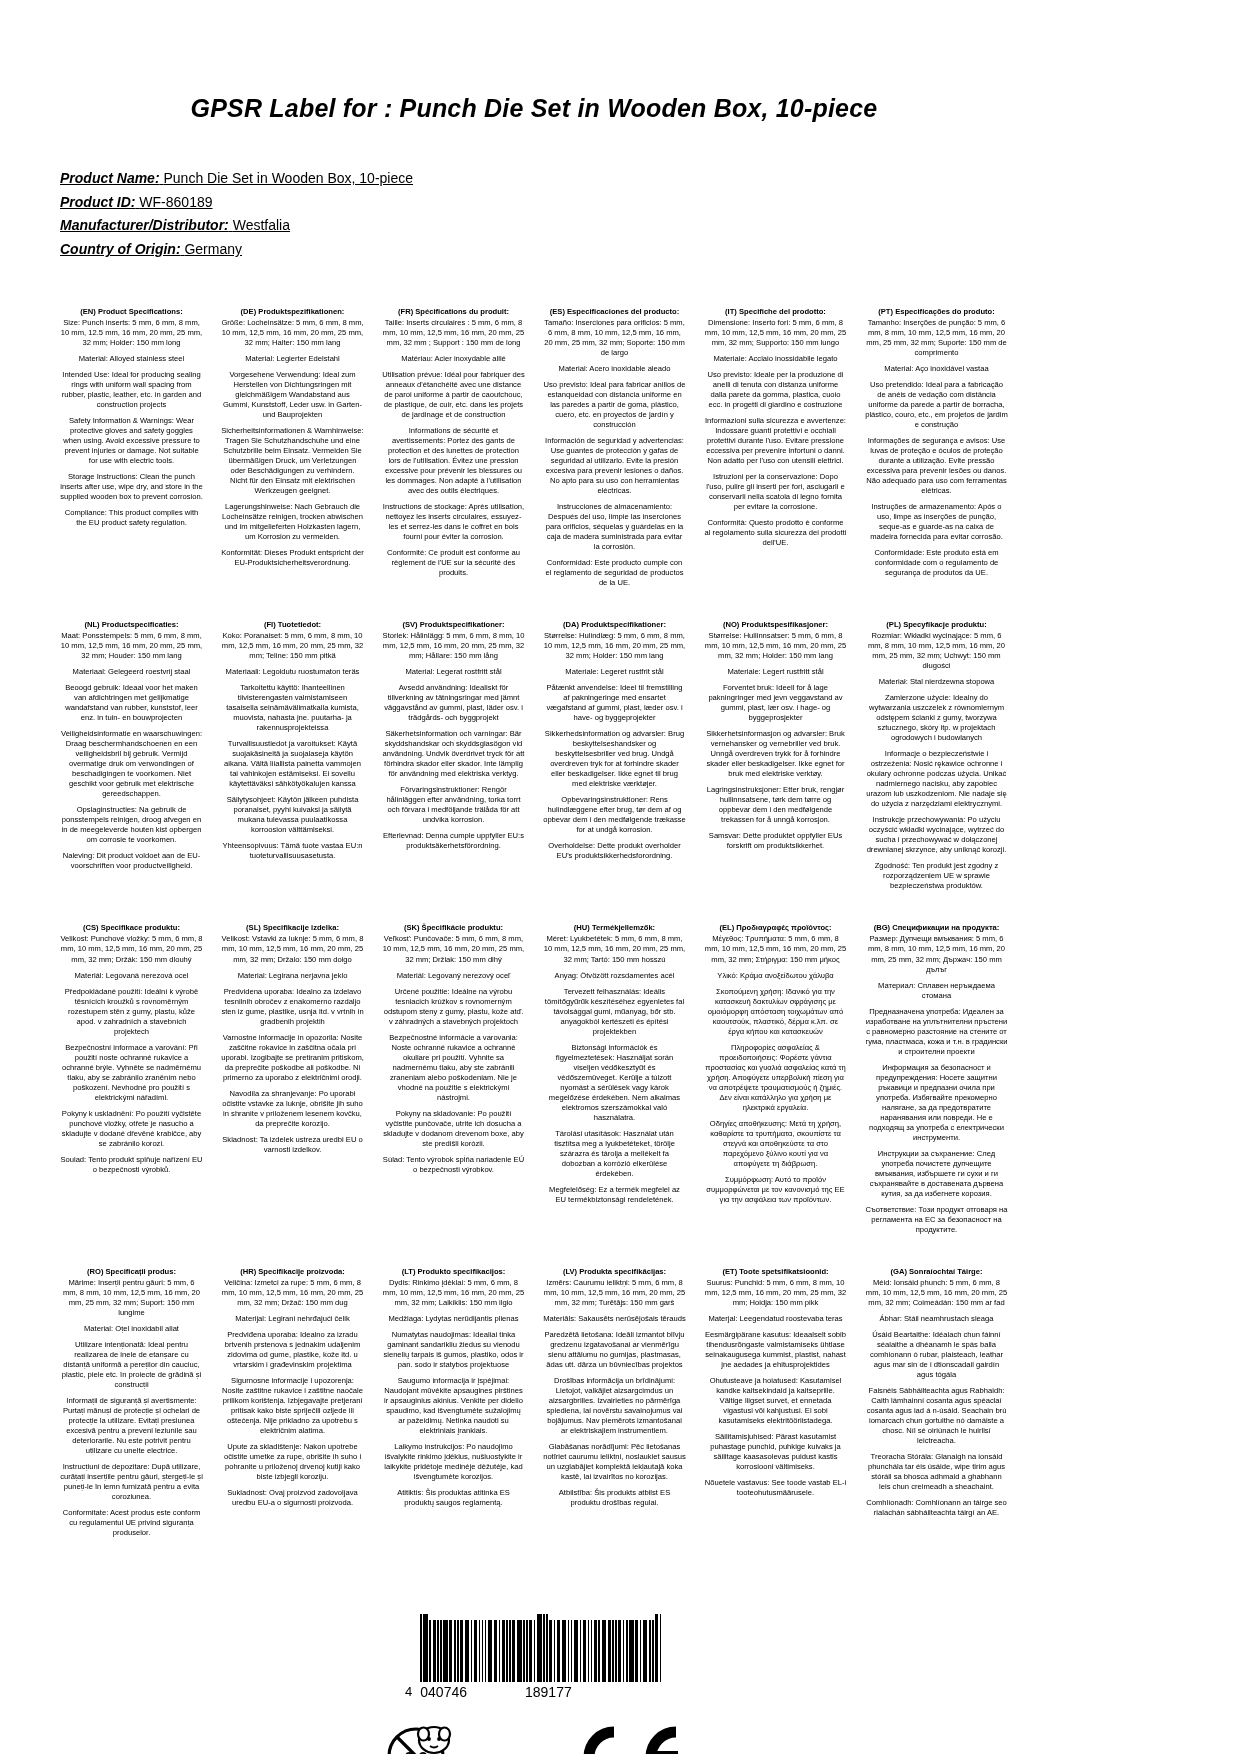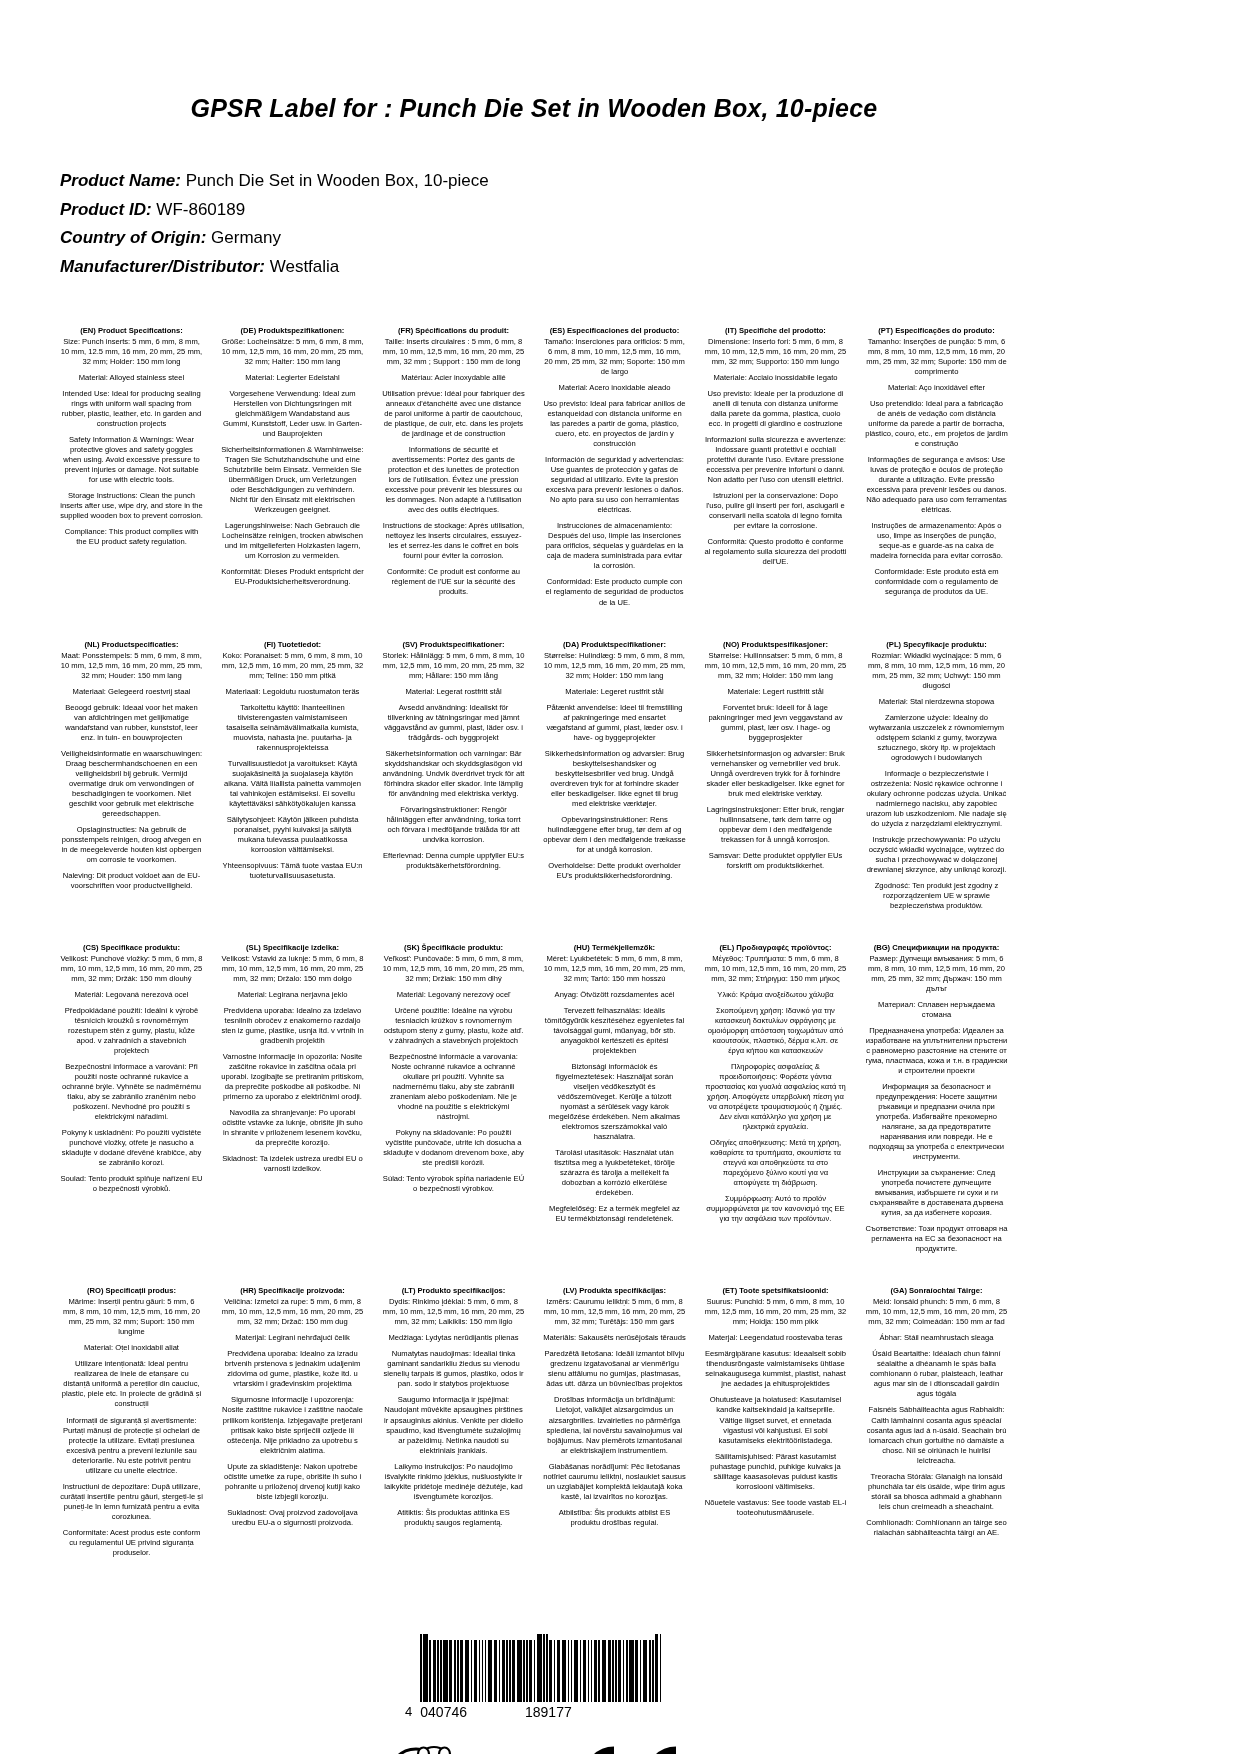--- a/index.html
+++ b/index.html
@@ -24,22 +24,23 @@
   h1.title {
     font-size: 25px;
     font-weight: bold;
     text-align: center;
     margin: 10px 0 44px 0;
     font-style: italic;
     letter-spacing: 0.2px;
   }
   .meta {
     margin: 0 0 46px 0;
-    font-size: 17px;
+    font-size: 14px;
     line-height: 1.62;
+    text-decoration: underline;
   }
   .meta .row { margin-bottom: 1px; }
   .meta .lbl {
     font-weight: bold;
     font-style: italic;
   }
   .meta .val { font-weight: normal; }
 
   .grid {
     display: grid;
@@ -122,26 +123,26 @@
   <div class="meta">
     <div class="row">
       <span class="lbl">Product Name:</span>
       <span class="val">Punch Die Set in Wooden Box, 10-piece</span>
     </div>
     <div class="row">
       <span class="lbl">Product ID:</span>
       <span class="val">WF-860189</span>
     </div>
     <div class="row">
+      <span class="lbl">Manufacturer/Distributor:</span>
+      <span class="val">Westfalia</span>
+    </div>
+    <div class="row">
       <span class="lbl">Country of Origin:</span>
       <span class="val">Germany</span>
-    </div>
-    <div class="row">
-      <span class="lbl">Manufacturer/Distributor:</span>
-      <span class="val">Westfalia</span>
     </div>
   </div>
 
   <div class="grid" id="spec-grid">
       <div class="block">
         <span class="bhead">(EN) Product Specifications:</span>
         <p>Size: Punch inserts: 5 mm, 6 mm, 8 mm, 10 mm, 12.5 mm, 16 mm, 20 mm, 25 mm, 32 mm; Holder: 150 mm long</p>
         <p>Material: Alloyed stainless steel</p>
         <p>Intended Use: Ideal for producing sealing rings with uniform wall spacing from rubber, plastic, leather, etc. in garden and construction projects</p>
         <p>Safety Information &amp; Warnings: Wear protective gloves and safety goggles when using. Avoid excessive pressure to prevent injuries or damage. Not suitable for use with electric tools.</p>
@@ -180,21 +181,21 @@
         <p>Dimensione: Inserto fori: 5 mm, 6 mm, 8 mm, 10 mm, 12,5 mm, 16 mm, 20 mm, 25 mm, 32 mm; Supporto: 150 mm lungo</p>
         <p>Materiale: Acciaio inossidabile legato</p>
         <p>Uso previsto: Ideale per la produzione di anelli di tenuta con distanza uniforme dalla parete da gomma, plastica, cuoio ecc. in progetti di giardino e costruzione</p>
         <p>Informazioni sulla sicurezza e avvertenze: Indossare guanti protettivi e occhiali protettivi durante l'uso. Evitare pressione eccessiva per prevenire infortuni o danni. Non adatto per l'uso con utensili elettrici.</p>
         <p>Istruzioni per la conservazione: Dopo l'uso, pulire gli inserti per fori, asciugarli e conservarli nella scatola di legno fornita per evitare la corrosione.</p>
         <p>Conformità: Questo prodotto è conforme al regolamento sulla sicurezza dei prodotti dell'UE.</p>
       </div>
       <div class="block">
         <span class="bhead">(PT) Especificações do produto:</span>
         <p>Tamanho: Inserções de punção: 5 mm, 6 mm, 8 mm, 10 mm, 12,5 mm, 16 mm, 20 mm, 25 mm, 32 mm; Suporte: 150 mm de comprimento</p>
-        <p>Material: Aço inoxidável efter</p>
+        <p>Material: Aço inoxidável vastaa</p>
         <p>Uso pretendido: Ideal para a fabricação de anéis de vedação com distância uniforme da parede a partir de borracha, plástico, couro, etc., em projetos de jardim e construção</p>
         <p>Informações de segurança e avisos: Use luvas de proteção e óculos de proteção durante a utilização. Evite pressão excessiva para prevenir lesões ou danos. Não adequado para uso com ferramentas elétricas.</p>
         <p>Instruções de armazenamento: Após o uso, limpe as inserções de punção, seque-as e guarde-as na caixa de madeira fornecida para evitar corrosão.</p>
         <p>Conformidade: Este produto está em conformidade com o regulamento de segurança de produtos da UE.</p>
       </div>
       <div class="block">
         <span class="bhead">(NL) Productspecificaties:</span>
         <p>Maat: Ponsstempels: 5 mm, 6 mm, 8 mm, 10 mm, 12,5 mm, 16 mm, 20 mm, 25 mm, 32 mm; Houder: 150 mm lang</p>
         <p>Materiaal: Gelegeerd roestvrij staal</p>
         <p>Beoogd gebruik: Ideaal voor het maken van afdichtringen met gelijkmatige wandafstand van rubber, kunststof, leer enz. in tuin- en bouwprojecten</p>

